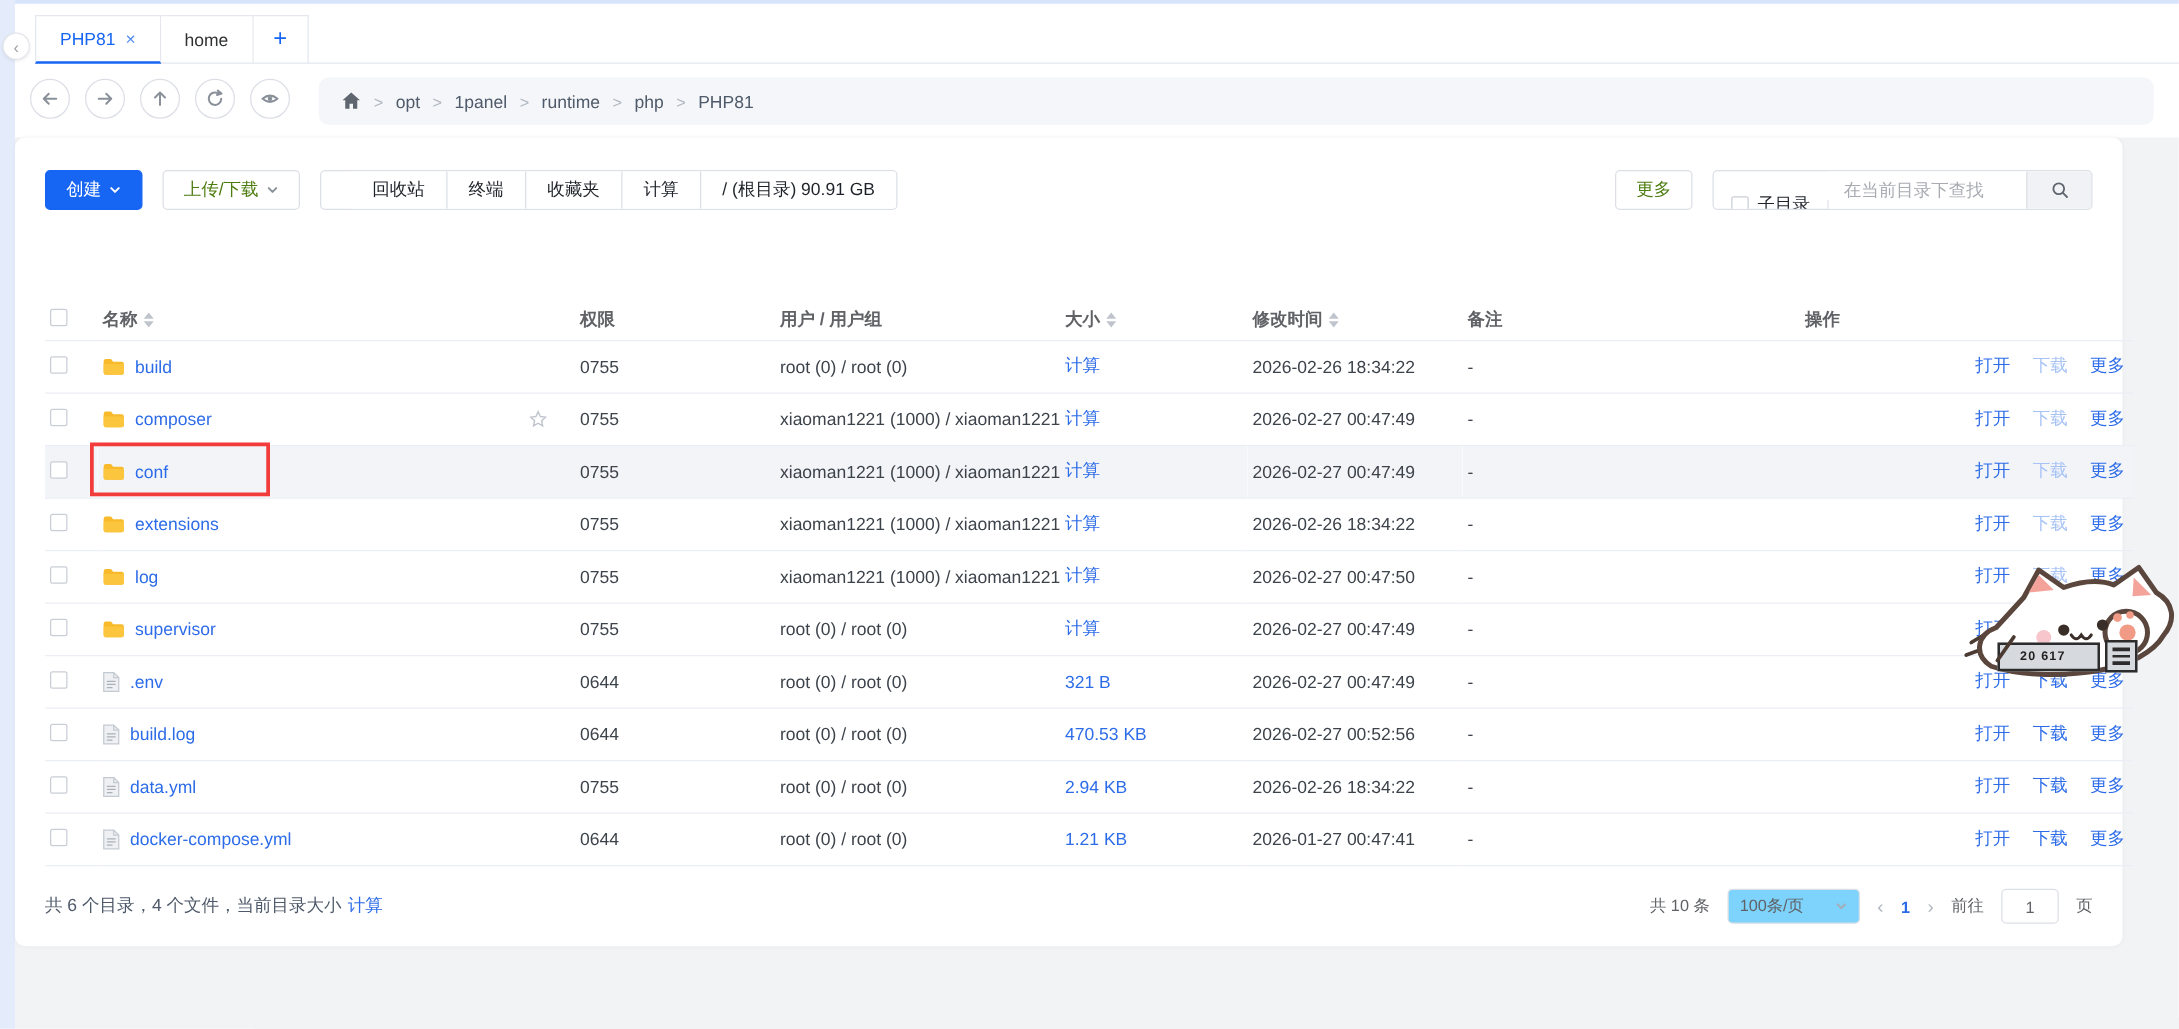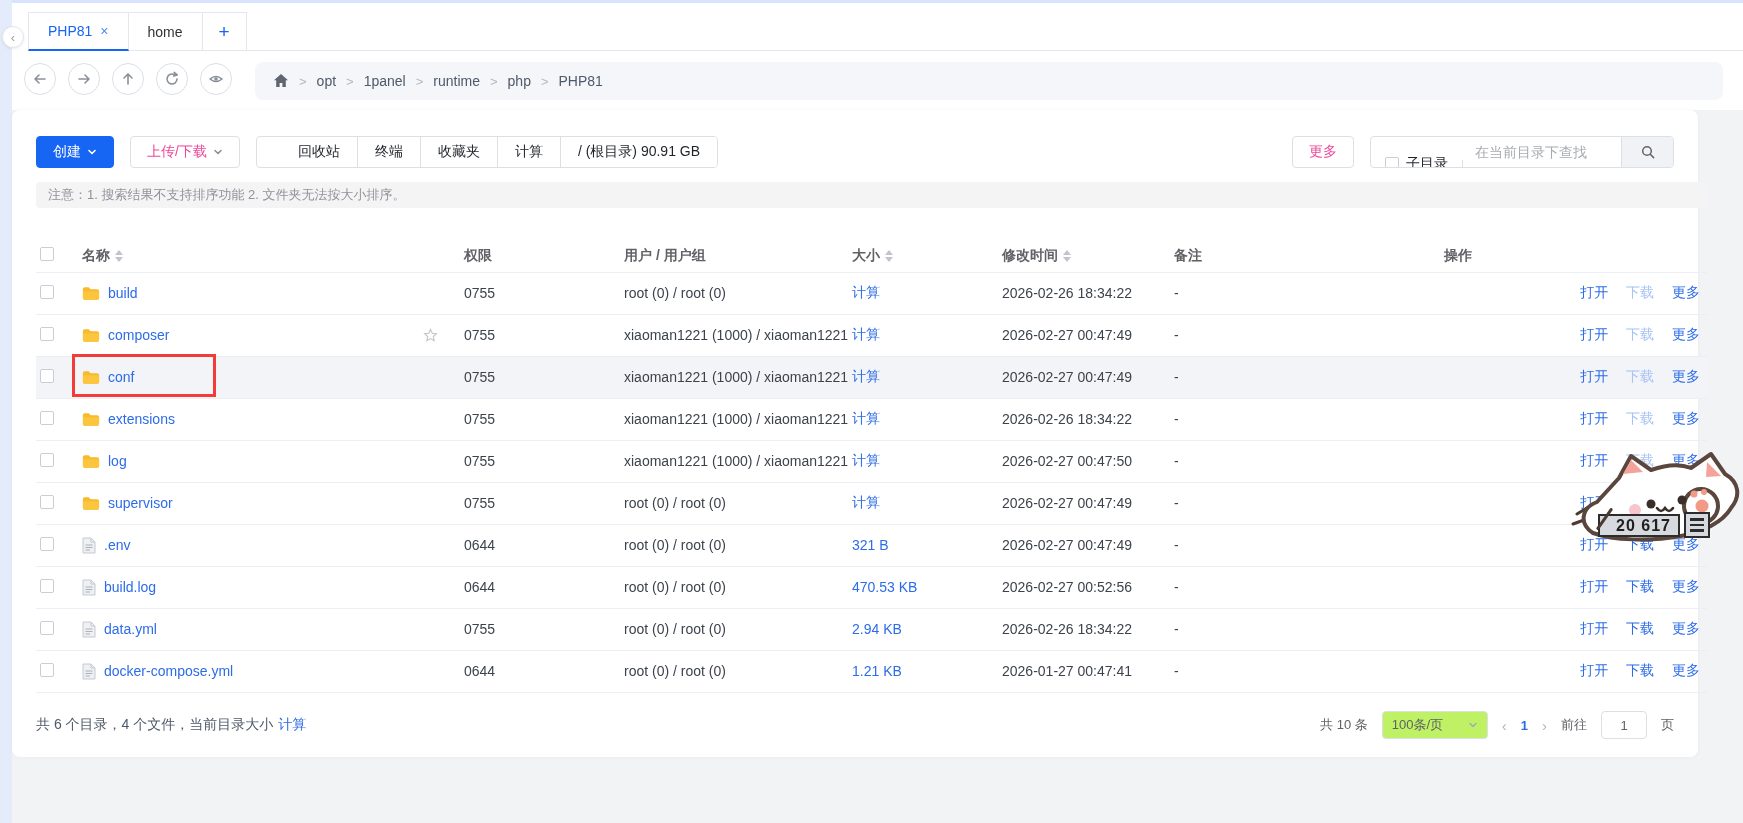--- a/index.html
+++ b/index.html
@@ -35,21 +35,21 @@
   .crumb { cursor:pointer; }
 
   
   .lower-bg { left:12px; top:110px; width:1731px; height:713px; background:#f2f3f5; }
   .card { left:12px; top:110px; width:1686px; height:647px; background:#fff; border-radius:8px;
     box-shadow:0 0 4px rgba(0,0,0,.04); }
 
   
   .toolbar-left { left:24px; top:26px; height:32px; display:flex; gap:16px; align-items:center; }
   .btn { height:32px; display:flex; align-items:center; gap:6px; padding:0 16px;
-    border:1px solid #dcdfe6; border-radius:4px; background:#fff; font-size:14px; color:#ec4899; cursor:pointer; }
+    border:1px solid #dcdfe6; border-radius:4px; background:#fff; font-size:14px; color:#4d7c0f; cursor:pointer; }
   .btn-primary { background:#1765f3; border-color:#1765f3; color:#fff; }
   .btn-group { display:flex; height:32px; border:1px solid #dcdfe6; border-radius:4px; overflow:hidden;padding-left:24px; }
   .btn-group .seg { display:flex; align-items:center; padding:0 17px; font-size:14px; color:#1f2329;
     border-left:1px solid #dcdfe6; background:#fff; cursor:pointer; white-space:nowrap; }
   .btn-group .seg:first-child { border-left:none; }
   .chev { width:10px; height:10px; }
   .chev polyline { fill:none; stroke-width:1.6; stroke-linecap:round; stroke-linejoin:round; }
 
   .toolbar-right { top:26px; right:24px; height:32px; display:flex; gap:16px; align-items:center; }
   .search-group { display:flex; height:32px; border:1px solid #dcdfe6; border-radius:4px; overflow:hidden; background:#fff; }
@@ -82,31 +82,31 @@
   .action-cell span { color:#2d6ce8; cursor:pointer; margin:0 7px; }
   .action-cell span.disabled { color:#a7c3f5; }
   .star { margin-left:auto; display:flex; }
 
   .red-box { left:60px; top:244px; width:144px; height:43px; border:3px solid #f23c3c; z-index:4; }
 
   
   .foot-left { left:24px; top:600px; height:30px; display:flex; align-items:center; gap:5px; color:#4e5969; font-size:14px;text-align:right; }
   .foot-right { right:24px; top:600px; height:30px; display:flex; align-items:center; gap:14px; color:#606266; font-size:13px; }
   .select-box { width:106px; height:28px; border:1px solid #dcdfe6; border-radius:4px; display:flex;
-    align-items:center; justify-content:space-between; padding:0 9px; cursor:pointer; background:#bef264; }
+    align-items:center; justify-content:space-between; padding:0 9px; cursor:pointer; background:#7dd3fc; }
   .pager { display:flex; align-items:center; gap:14px; }
   .pager .arrow { color:#b1b6bf; font-size:15px; cursor:pointer; }
   .pager .cur { color:#2d6ce8; font-weight:700; cursor:pointer; }
   .goto-input { width:46px; height:28px; border:1px solid #dcdfe6; border-radius:4px; text-align:center;
     font-size:13px; color:#606266; outline:none; font-family:inherit; }
 
   
   .cat-widget { left:1563px; top:448px; width:180px; height:96px; z-index:50; }
   .counter-box { position:absolute; left:35px; top:66px; width:82px; height:23px; background:#d6d9dd;
-    border:2px solid #2c2c2c; color:#1f1f1f; font-size:16px; font-weight:700; line-height:19px; padding-left:16px; letter-spacing:1px; }
+    border:2px solid #2c2c2c; color:#1f1f1f; font-size:10px; font-weight:700; line-height:19px; padding-left:16px; letter-spacing:1px; }
   .menu-box { position:absolute; left:121px; top:64px; width:26px; height:26px; background:#d6d9dd;
     border:2px solid #2c2c2c; display:flex; flex-direction:column; justify-content:center; gap:3px; align-items:center; cursor:pointer; }
   .menu-box i { display:block; width:14px; height:2.5px; background:#2c2c2c; }
   .whisker { position:absolute; width:3px; background:#4a3a31; border-radius:2px; z-index:3; }
 </style>
 </head>
 <body>
 
 <div class="abs top-line"></div>
 <div class="abs left-strip"></div>
@@ -210,21 +210,20 @@
       <input class="search-input" type="text" placeholder="在当前目录下查找" style="">
       <div class="search-btn">
         <svg width="16" height="16" viewBox="0 0 16 16" fill="none" stroke="#5f6670" stroke-width="1.5" stroke-linecap="round">
             <circle cx="7" cy="7" r="4.3"></circle>
             <path d="M10.3 10.3 L13.6 13.6"></path>
           </svg>
       </div>
     </div>
   </div>
 
-  <div class="abs notice">注意：1. 搜索结果不支持排序功能 2. 文件夹无法按大小排序。</div>
 
   <table class="abs file-table">
     <colgroup>
       <col style="width:42px">
         <col style="width:382px">
         <col style="width:160px">
         <col style="width:228px">
       <col style="width:150px">
         <col style="width:172px">
         <col style="width:270px">

